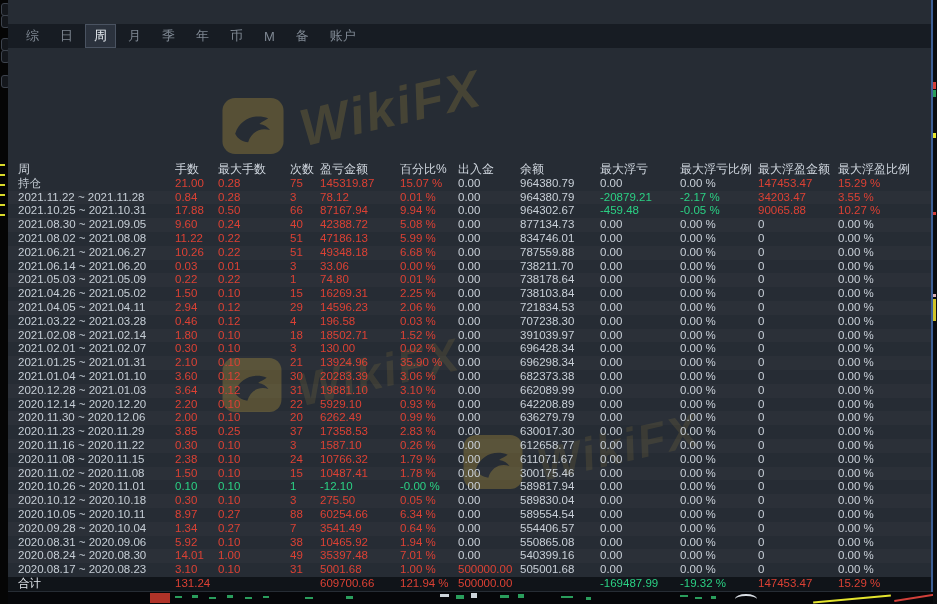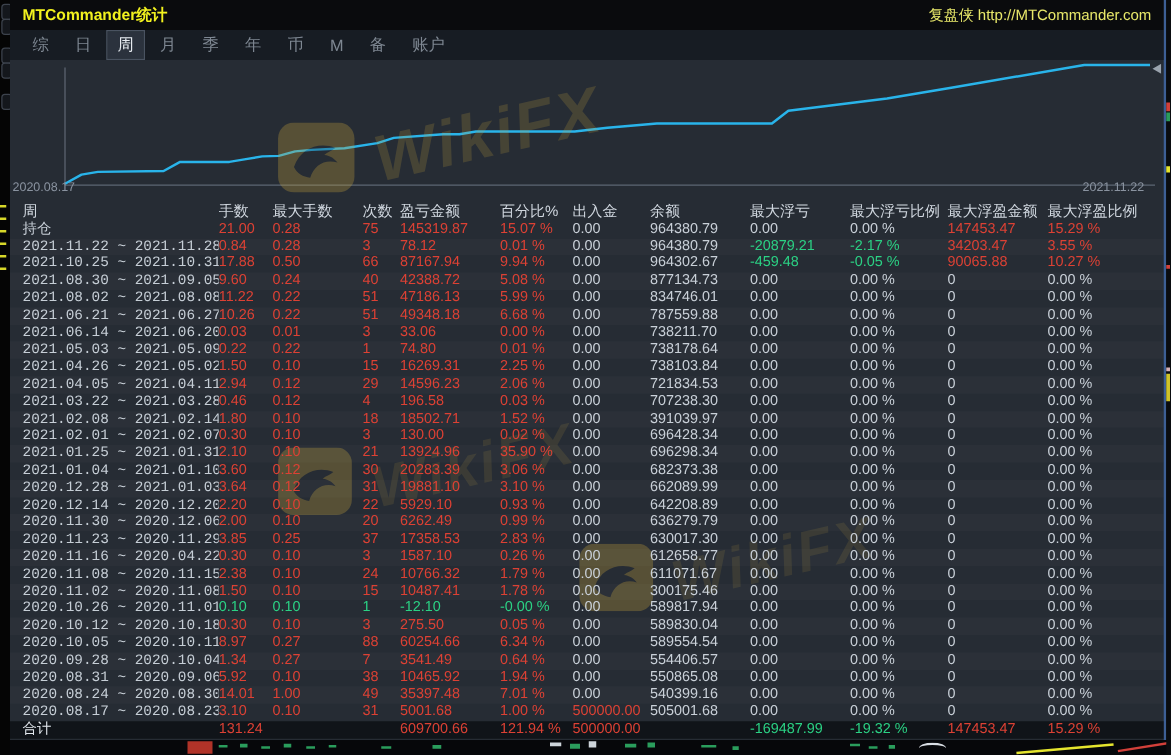--- a/index.html
+++ b/index.html
@@ -43,21 +43,21 @@
 
   
   #table-region{position:absolute;left:0;top:163px;width:100%;}
   .tr,#thead{display:grid;grid-template-columns:157px 43px 72px 30px 80px 58px 62px 80px 80px 78px 80px 1fr;
      padding-left:10px;height:13.8px;line-height:13.8px;font-size:11.5px;white-space:nowrap;}
   #thead{color:#cfd6de;font-size:12px;}
   .tr:nth-child(even){background:rgba(255,255,255,.022);}
   .tr.sum{background:#101419;}
   .tr.sum .c-d{color:#e3e8ee;}
   .td,.th{overflow:hidden;}
-  .c-d{color:#c6ced6;font-family:Liberation Mono, monospace;}
+  .c-d{color:#c6ced6;}
   .c-w{color:#c9d0d8;}
   .c-r{color:#dc4134;}
   .c-g{color:#2bd184;}
 </style>
 </head>
 <body>
 
 <div id="screen">
 
   <div id="underlay-left">
@@ -69,48 +69,34 @@
     <div class="edge-dash" style="top:164px"></div>
     <div class="edge-dash" style="top:174px"></div>
     <div class="edge-dash" style="top:184px"></div>
     <div class="edge-dash" style="top:194px"></div>
     <div class="edge-dash" style="top:204px"></div>
     <div class="edge-dash" style="top:214px"></div>
   </div>
 
   <div id="window">
 
-    <div id="titlebar">
-      <span id="title">MTCommander统计</span>
-      <span id="brand">复盘侠 http://MTCommander.com</span>
-    </div>
 
     <div id="menubar">
         <span class="menu-item">综</span>
         <span class="menu-item">日</span>
         <span class="menu-item selected">周</span>
         <span class="menu-item">月</span>
         <span class="menu-item">季</span>
         <span class="menu-item">年</span>
         <span class="menu-item">币</span>
         <span class="menu-item">M</span>
         <span class="menu-item">备</span>
         <span class="menu-item">账户</span>
       </div>
 
-    <div id="chart-region">
-      <svg id="chart-svg" width="921" height="107" viewBox="0 0 921 107">
-        <line class="axis" x1="44" y1="6" x2="44" y2="100"></line>
-        <line class="axis" x1="44" y1="100" x2="916" y2="100"></line>
-        <polyline id="equity-line" points="44.0,99.0 57.2,91.7 70.3,89.5 122.9,88.8 136.1,81.5 149.2,81.5 175.5,81.5 188.7,79.3 201.8,77.1 215.0,76.7 228.1,73.1 241.3,71.9 267.6,70.6 293.9,66.5 307.0,62.3 346.5,59.4 359.6,59.4 372.8,57.2 451.7,57.2 478.0,54.2 517.5,50.8 530.6,50.8 609.5,50.8 622.7,40.6 701.6,30.8 754.2,22.0 859.4,4.0 912.0,4.0" stroke="#29b4ea"></polyline>
-        <polygon id="line-end-marker" fill="#9aa3ad" points="921,3 914,7 921,11"></polygon>
-        <text class="axis-label" x="2" y="105">2020.08.17</text>
-        <text class="axis-label" x="858" y="105">2021.11.22</text>
-      </svg>
-    </div>
 
     <div class="watermark" style="left:214px;top:98px">
       <svg class="wm-icon" width="62" height="56" viewBox="0 0 24 22">
         <rect x="0" y="0" width="24" height="22" rx="5" fill="#c7a43d"></rect>
         <path d="M5 14c2-6 8-8 13-6-1.2 1-2.4 1.2-3.5 2.2 2 .2 3.2 1.2 4.2 2.4-4-1.2-7.4.8-8.6 4.8-2.2-.3-4.2-1.4-5.1-3.4z" fill="#262c34"></path>
       </svg>
     </div>
     <div class="watermark wm-text" style="left:290px;top:78px;font-size:52px">WikiFX</div>
 
     <div class="watermark" style="left:214px;top:358px">
@@ -405,21 +391,21 @@
             <div class="td c-r">17358.53</div>
             <div class="td c-r">2.83 %</div>
             <div class="td c-w">0.00</div>
             <div class="td c-w">630017.30</div>
             <div class="td c-w">0.00</div>
             <div class="td c-w">0.00 %</div>
             <div class="td c-w">0</div>
             <div class="td c-w">0.00 %</div>
           </div>
           <div class="tr">
-            <div class="td c-d">2020.11.16 ~ 2020.04.22</div>
+            <div class="td c-d">2020.11.16 ~ 2020.11.22</div>
             <div class="td c-r">0.30</div>
             <div class="td c-r">0.10</div>
             <div class="td c-r">3</div>
             <div class="td c-r">1587.10</div>
             <div class="td c-r">0.26 %</div>
             <div class="td c-w">0.00</div>
             <div class="td c-w">612658.77</div>
             <div class="td c-w">0.00</div>
             <div class="td c-w">0.00 %</div>
             <div class="td c-w">0</div>

